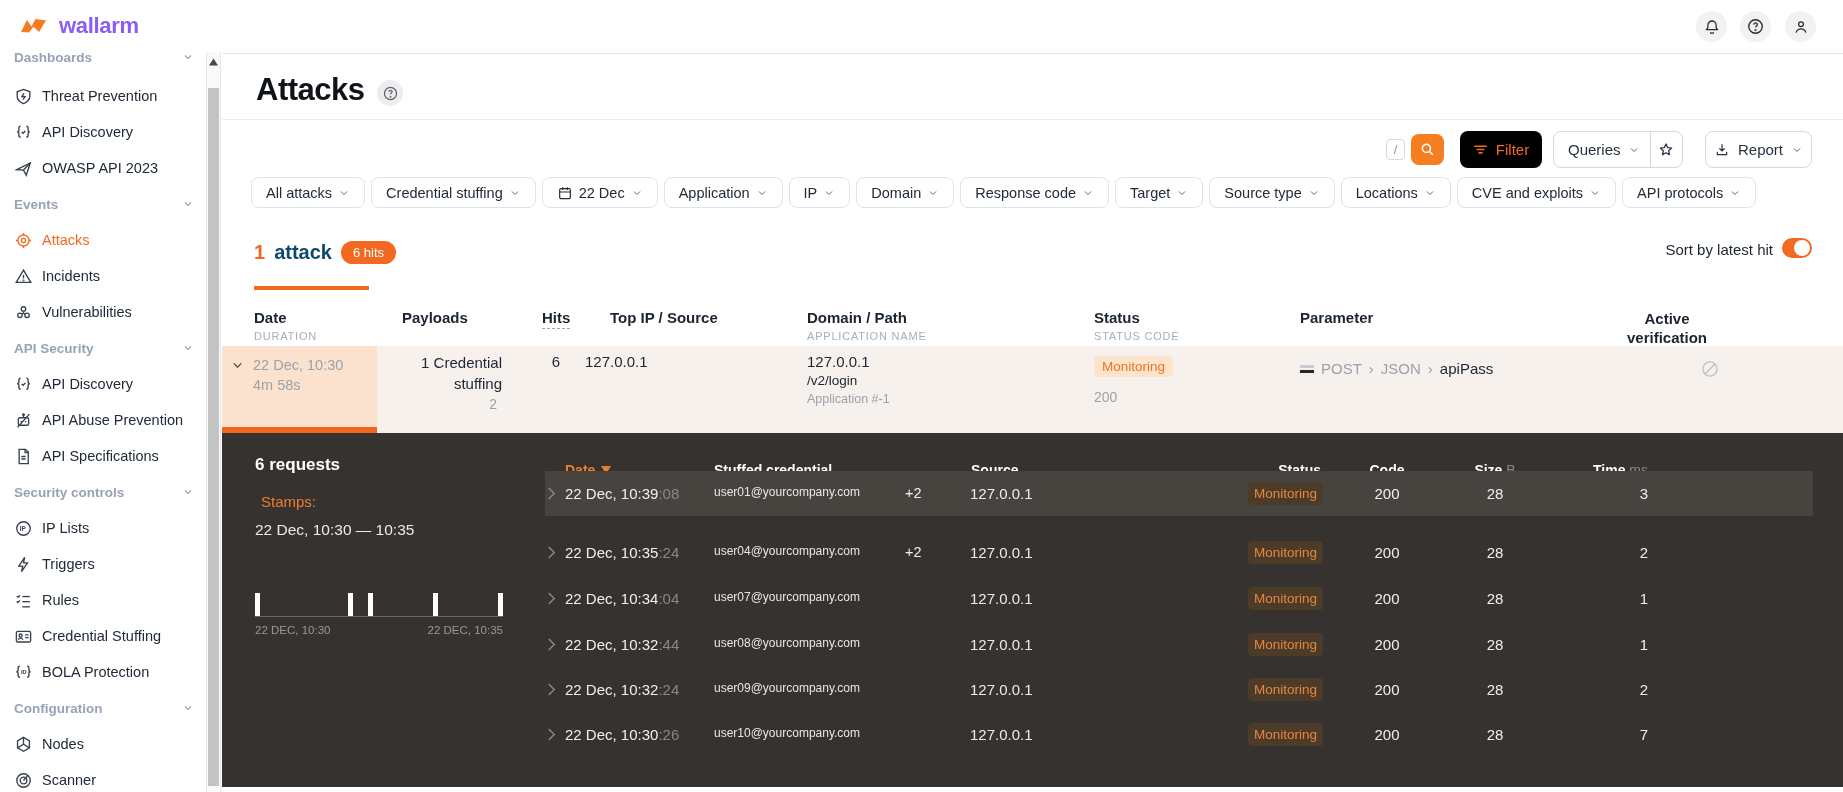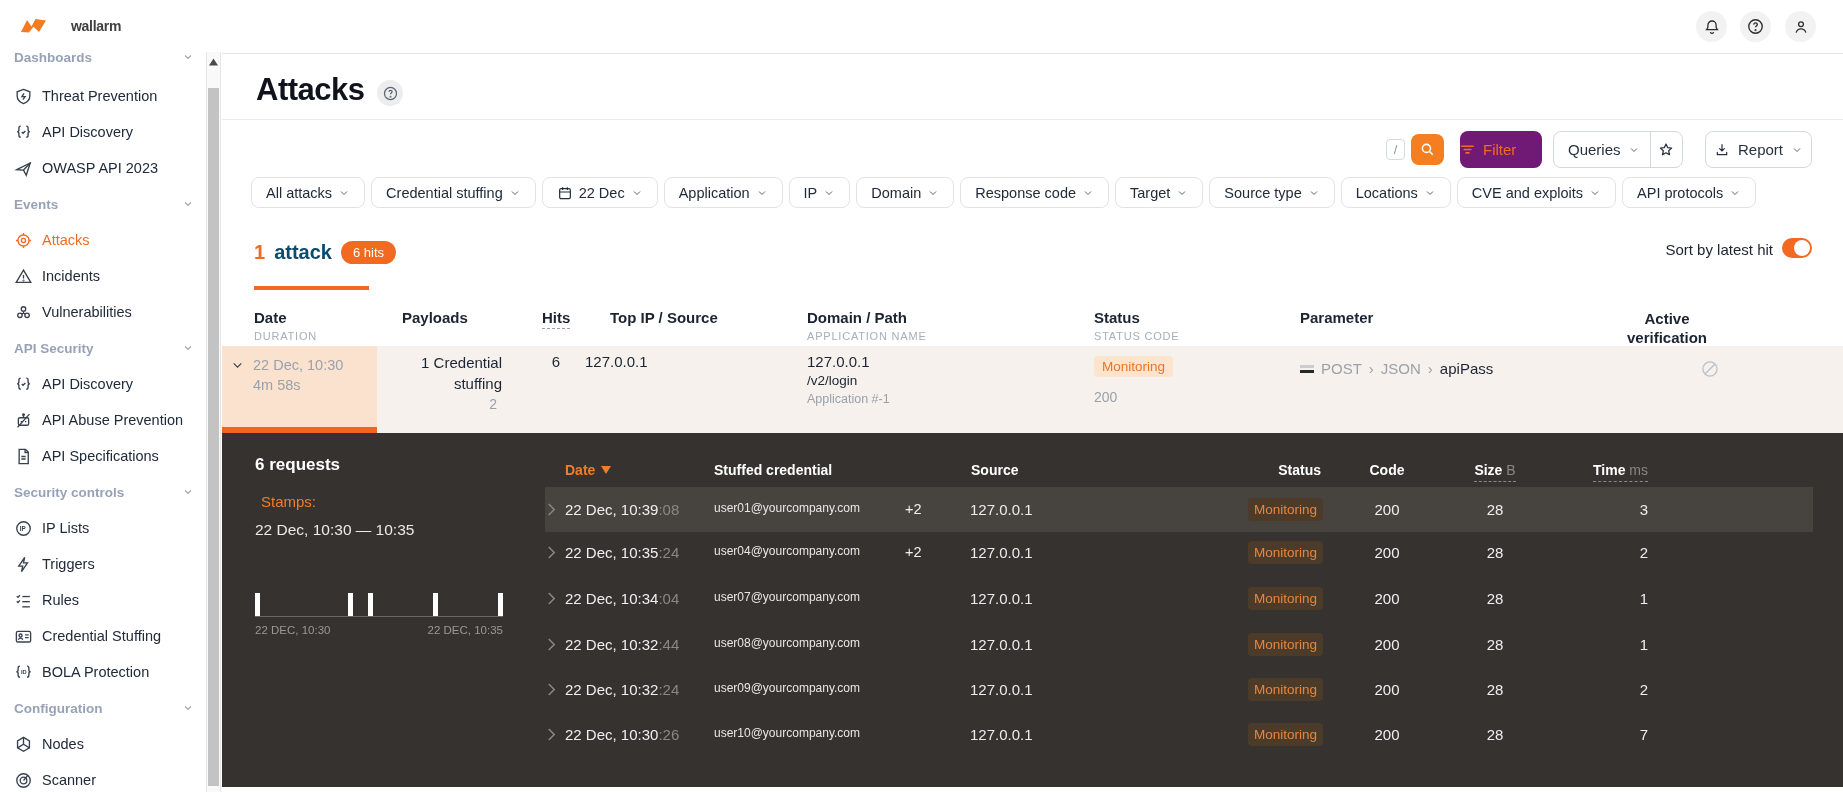--- a/index.html
+++ b/index.html
@@ -2,21 +2,21 @@
 <html><head>
 <meta charset="utf-8">
 <style>
 *{box-sizing:border-box;margin:0;padding:0}
 html,body{width:1843px;height:792px}
 body{position:relative;font-family:"Liberation Sans",sans-serif;background:#fff;overflow:hidden;color:#1f2a3a}
 svg{display:block}
 
 #sidebar{position:absolute;left:0;top:0;width:206px;height:792px;background:#fff}
 #logo-header{position:absolute;left:0;top:0;width:206px;height:52px;background:#fff;z-index:5;display:flex;align-items:center;padding-left:20px}
-#logo-header .logo-text{font-size:14px;font-weight:700;color:#404040;letter-spacing:-.3px;margin-left:24px}
+#logo-header .logo-text{font-size:22px;font-weight:700;color:#8b5cf6;letter-spacing:-.3px;margin-left:12px}
 .nav-item{position:absolute;left:0;width:206px;height:26px;display:flex;align-items:center;padding-left:14px;font-size:14.5px;color:#212b3a;cursor:pointer}
 .nav-item .nicon{width:19px;height:19px;margin-right:9px;flex:none;color:#39414f}
 .nav-item.active{color:#f26a21}
 .nav-item.active .nicon{color:#f26a21}
 .nav-section{position:absolute;left:0;width:206px;height:20px;display:flex;align-items:center;justify-content:space-between;padding:0 12px 0 14px;font-size:13.5px;font-weight:700;color:#98a2b6}
 .nav-section svg{color:#98a2b6}
 
 #scroll-track{position:absolute;left:206px;top:52px;width:15px;height:740px;background:#f9f9f9;border-left:1px solid #e7e7e7;border-right:1px solid #e7e7e7}
 #scroll-up{position:absolute;left:206px;top:54px;width:15px;height:16px;display:flex;align-items:center;justify-content:center}
 #scroll-thumb{position:absolute;left:208px;top:88px;width:11px;height:698px;background:#c3c3c3}
@@ -25,21 +25,21 @@
 #topbar{position:absolute;left:0;top:0;width:1621px;height:54px;background:#fff;border-bottom:1px solid #e5e5e5}
 .hicon{position:absolute;top:11px;width:31px;height:31px;border-radius:50%;background:#f2f2f3;display:flex;align-items:center;justify-content:center;color:#2c2c2c;cursor:pointer}
 #page-title{position:absolute;left:34px;top:72px;font-size:31px;font-weight:800;color:#10131b;letter-spacing:-.5px}
 #title-help{position:absolute;left:155px;top:80px;width:26px;height:26px;border-radius:50%;background:#ededef;display:flex;align-items:center;justify-content:center;color:#5e6570}
 #title-divider{position:absolute;left:0;top:119px;width:1621px;height:1px;background:#ececec}
 
 #search-box{position:absolute;left:29px;top:131px;width:1197px;height:37px;border:1px solid #d3d7de;border-radius:8px;display:flex;align-items:center;padding-left:17px;font-size:15px;color:#141c28}
 #search-box .tok2{margin-left:9px}
 #slash-key{position:absolute;left:1164px;top:139px;width:19px;height:21px;border:1px solid #d5d9e0;border-radius:4px;color:#8c95a4;font-size:13px;display:flex;align-items:center;justify-content:center}
 #search-btn{position:absolute;left:1189px;top:134px;width:33px;height:31px;background:#f57e20;border-radius:8px;display:flex;align-items:center;justify-content:center;cursor:pointer}
-#filter-btn{position:absolute;left:1238px;top:131px;width:82px;height:37px;background:#701a75;border-radius:8px;display:flex;align-items:center;justify-content:flex-start;gap:8px;color:#f26a21;font-size:15px;cursor:pointer}
+#filter-btn{position:absolute;left:1238px;top:131px;width:82px;height:37px;background:#000000;border-radius:8px;display:flex;align-items:center;justify-content:center;gap:8px;color:#f26a21;font-size:15px;cursor:pointer}
 #queries-box{position:absolute;left:1331px;top:131px;width:130px;height:37px;border:1px solid #d3d7de;border-radius:8px;display:flex;align-items:stretch}
 #queries-left{display:flex;align-items:center;gap:7px;padding:0 10px 0 14px;font-size:15px;color:#273040;cursor:pointer}
 #queries-div{width:1px;background:#d3d7de}
 #queries-star{flex:1;display:flex;align-items:center;justify-content:center;color:#273040;cursor:pointer}
 #report-btn{position:absolute;left:1483px;top:131px;width:107px;height:37px;border:1px solid #d3d7de;border-radius:8px;display:flex;align-items:center;justify-content:center;gap:8px;font-size:15px;color:#273040;cursor:pointer}
 
 #chips{position:absolute;left:29px;top:177px;display:flex;gap:6px}
 .chip{height:31px;border:1px solid #e0e3e8;border-radius:8px;display:flex;align-items:center;gap:6px;padding:0 14px;font-size:14.5px;color:#212b3a;background:#fff;cursor:pointer;white-space:nowrap}
 .chip svg.chev{color:#5b6472}
 
@@ -515,21 +515,21 @@
           <path d="M0 0h10L5 8z" fill="#ef7d2c"></path>
         </svg>
     </div>
     <div class="dth" style="left:492px;top:29px"><span>Stuffed credential</span></div>
     <div class="dth" style="left:749px;top:29px"><span>Source</span></div>
     <div class="dth" style="left:1019px;top:29px;width:80px;text-align:right"><span>Status</span></div>
     <div class="dth" style="left:1135px;top:29px;width:60px;text-align:center"><span>Code</span></div>
     <div class="dth" style="left:1243px;top:29px;width:60px;text-align:center"><span class="dash2"><span>Size</span> <span class="unit">B</span></span></div>
     <div class="dth" style="left:1346px;top:29px;width:80px;text-align:right"><span class="dash2"><span>Time</span> <span class="unit">ms</span></span></div>
 
-    <div class="req-row hl" style="top:54px">
+    <div class="req-row hl" style="top:38px">
       <svg class="rchev" width="11" height="13" viewBox="0 0 12 14" fill="none" stroke="currentColor" stroke-width="1.6">
           <path d="M3 1l6 6-6 6"></path>
         </svg>
       <span class="rdate"><span>22 Dec, 10:39</span><span class="sec">:08</span></span>
       <span class="rcred">user01@yourcompany.com</span>
       <span class="rextra">+2</span>
       <span class="rsrc">127.0.0.1</span>
       <span class="rstatus">Monitoring</span>
       <span class="rcode">200</span>
       <span class="rsize">28</span>

